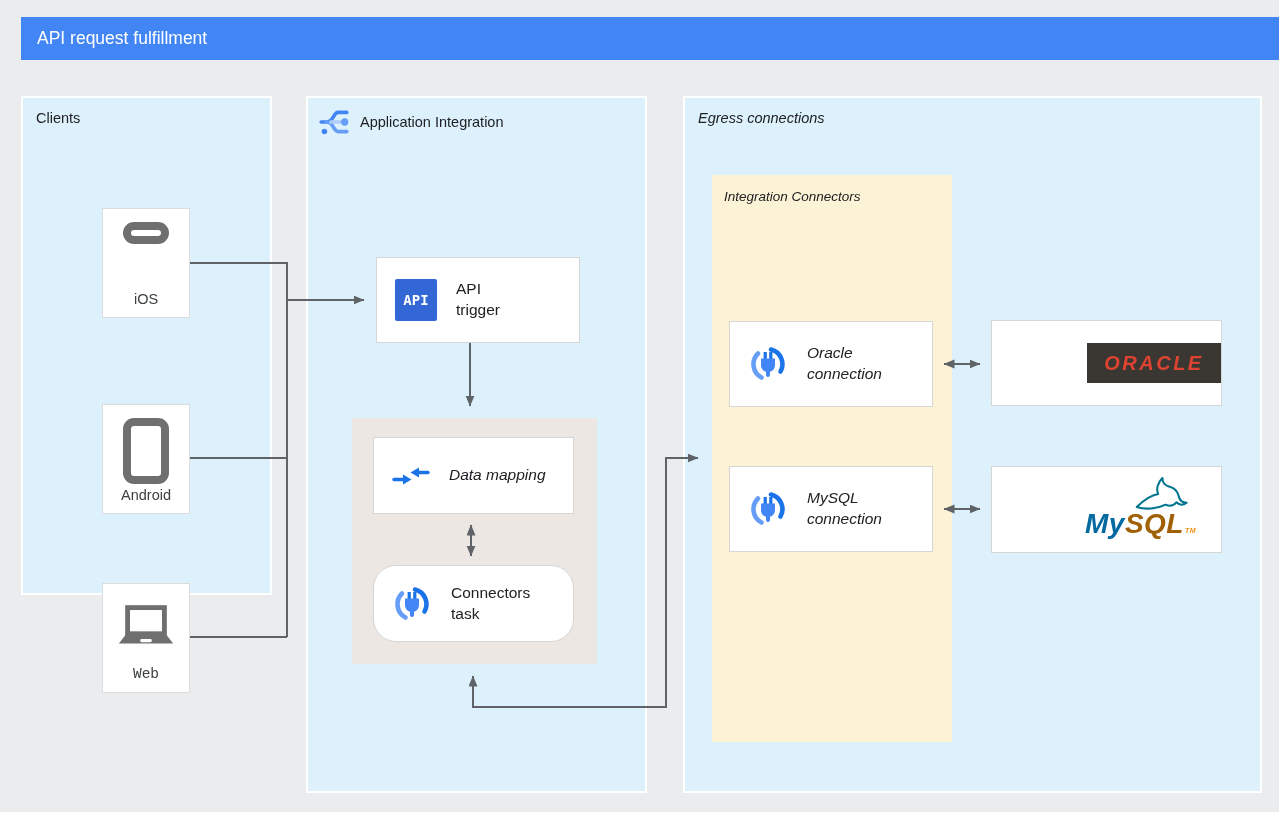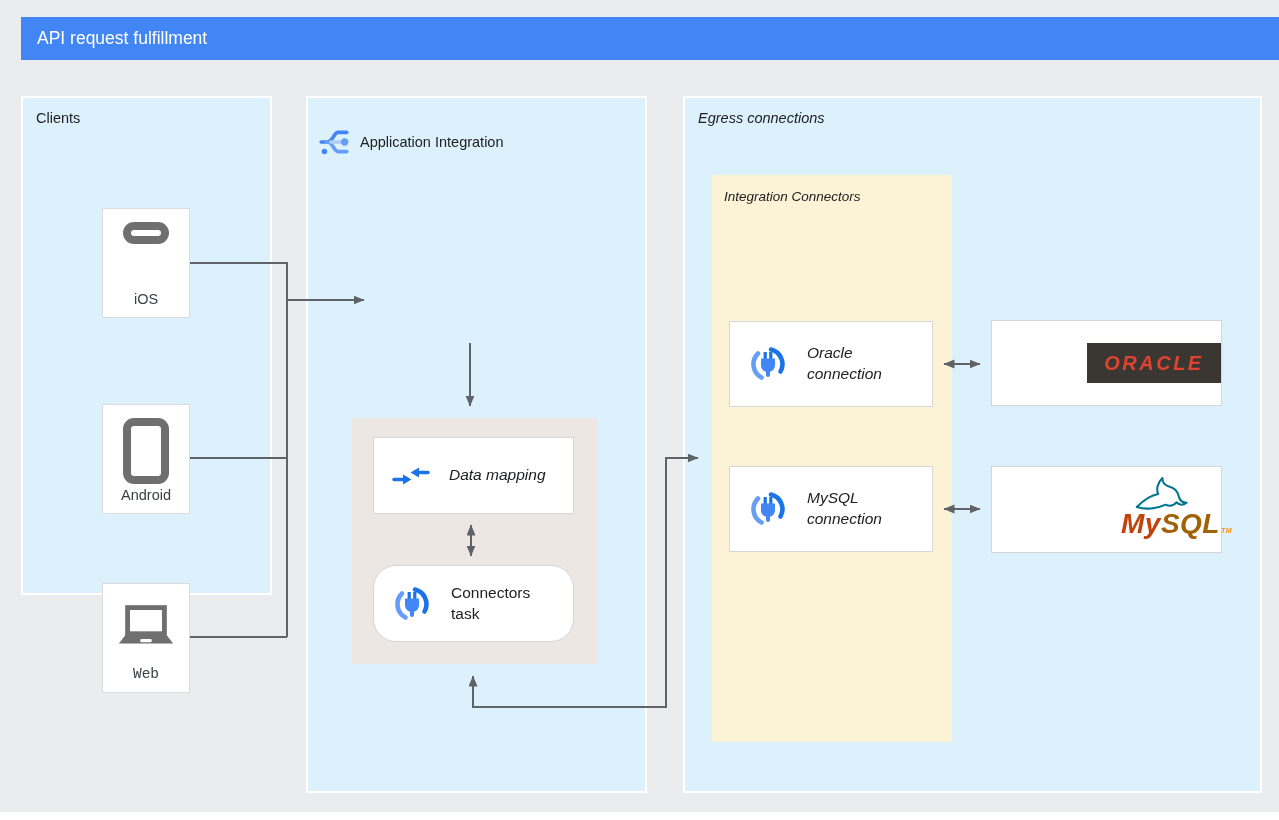--- a/index.html
+++ b/index.html
@@ -11,21 +11,21 @@
   .titlebar { position:absolute; left:21px; top:17px; width:1258px; height:43px; background:#4285F4;
               display:flex; align-items:center; padding-left:16px; color:#FFFFFF; font-size:17.5px; }
 
   .panel { position:absolute; background:#DDF1FC; border:2px solid #FFFFFF; }
   .panel-clients { left:21px; top:96px; width:251px; height:499px; }
   .panel-integration { left:306px; top:96px; width:341px; height:697px; }
   .panel-egress { left:683px; top:96px; width:579px; height:697px;font-style:italic; }
 
   .panel-title { position:absolute; left:13px; top:12px; font-size:14.5px; color:#202124; }
 
-  .panel-head { position:absolute; left:10px; top:8px; display:flex; align-items:center; gap:10px;margin-top:20px; }
+  .panel-head { position:absolute; left:10px; top:8px; display:flex; align-items:center; gap:10px; }
   .panel-head .ptitle { font-size:14.5px; color:#202124; }
 
   .device-card { position:absolute; left:79px; width:88px; height:110px; background:#FFFFFF;
                  border:1px solid #DCDCDC; display:flex; flex-direction:column; align-items:center; }
   .device-ios { top:110px;gap:47px; } .device-android { top:306px; } .device-web { top:485px;font-family:Liberation Mono, monospace; }
   .phone-glyph { margin-top:13px; width:46px; height:66px; border:8px solid #6F6F6F; border-radius:11px; background:#FFFFFF; }
   .laptop-glyph { margin-top:20px; }
   .device-label { margin-top:auto; margin-bottom:10px; font-size:14.5px; color:#3C4043; }
   .device-web .device-label { margin-top:auto; }
 
@@ -50,21 +50,21 @@
 
   .logo-box { position:absolute; background:#FFFFFF; border:1px solid #D6D6D6;
               display:flex; align-items:center; justify-content:flex-end; }
   .oracle-box { left:306px; top:222px; width:231px; height:86px; }
   .mysql-box { left:306px; top:368px; width:231px; height:87px; }
   .oracle-mark { background:#3A3631; width:134px; height:40px; display:flex; align-items:center; justify-content:center; }
   .oracle-text { color:#DE4331; font-weight:bold; font-size:20px; letter-spacing:2.5px; }
   .mysql-mark { position:relative; width:150px; height:72px; }
   .mysql-dolphin { position:absolute; left:62px; top:0; }
   .mysql-word { position:absolute; left:14px; top:34px; font-size:28px; font-weight:bold; letter-spacing:0.5px; }
-  .mysql-my { color:#c2410c;margin-left:36px; } .mysql-sql { color:#a16207; }
+  .mysql-my { color:#0369a1; } .mysql-sql { color:#a16207; }
   .mysql-tm { font-size:7px; color:#F29111; vertical-align:baseline; margin-left:1px; }
 
   .overlay { position:absolute; inset:0; width:1279px; height:820px; pointer-events:none; z-index:5; }
 
   .ic-plug { flex:0 0 auto; }
   .dm-icon { flex:0 0 auto; }
 </style>
 </head>
 <body>
 
@@ -102,20 +102,24 @@
       <svg width="32" height="32" viewBox="0 0 30 30">
         <path d="M27 6 H19 C14 6 15 15 8 15 H3" fill="none" stroke="#4285F4" stroke-width="3.4" stroke-linecap="round"></path>
         <path d="M27 24 H19 C14 24 15 15 8 15" fill="none" stroke="#669DF6" stroke-width="3.4" stroke-linecap="round"></path>
         <path d="M12 15 H22" fill="none" stroke="#AECBFA" stroke-width="3.4" stroke-linecap="round"></path>
         <circle cx="25" cy="15" r="3.4" fill="#669DF6"></circle>
         <circle cx="6" cy="24" r="2.6" fill="#4285F4"></circle>
       </svg>
       <span class="ptitle">Application Integration</span>
     </div>
 
+    <div class="node-box api-trigger-box">
+      <div class="api-badge">API</div>
+      <div class="label-narrow">API trigger</div>
+    </div>
 
     <div class="subflow">
       <div class="node-box dm-box">
         <svg class="dm-icon" width="38" height="26" viewBox="0 0 38 26">
           <path d="M2 16.5 H12" stroke="#1A73E8" stroke-width="3.4" stroke-linecap="round"></path>
           <path d="M11 11.5 L11 21.5 L19.5 16.5 Z" fill="#1A73E8"></path>
           <path d="M36 9.5 H26" stroke="#1A73E8" stroke-width="3.4" stroke-linecap="round"></path>
           <path d="M27 4.5 L27 14.5 L18.5 9.5 Z" fill="#1A73E8"></path>
         </svg>
         <div>Data mapping</div>

